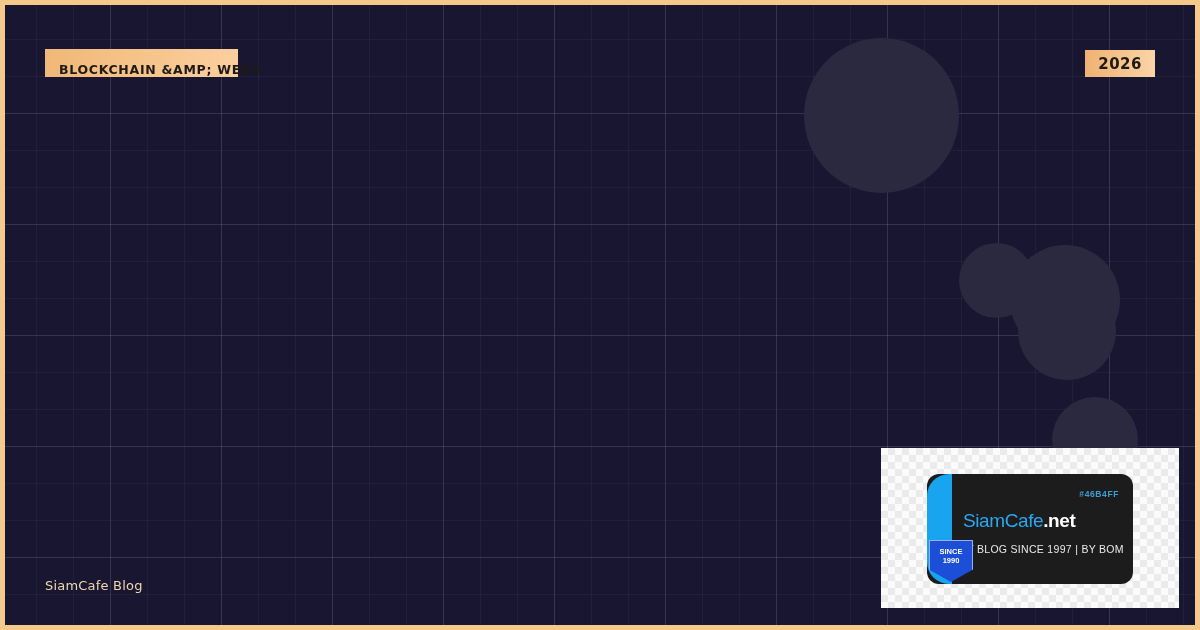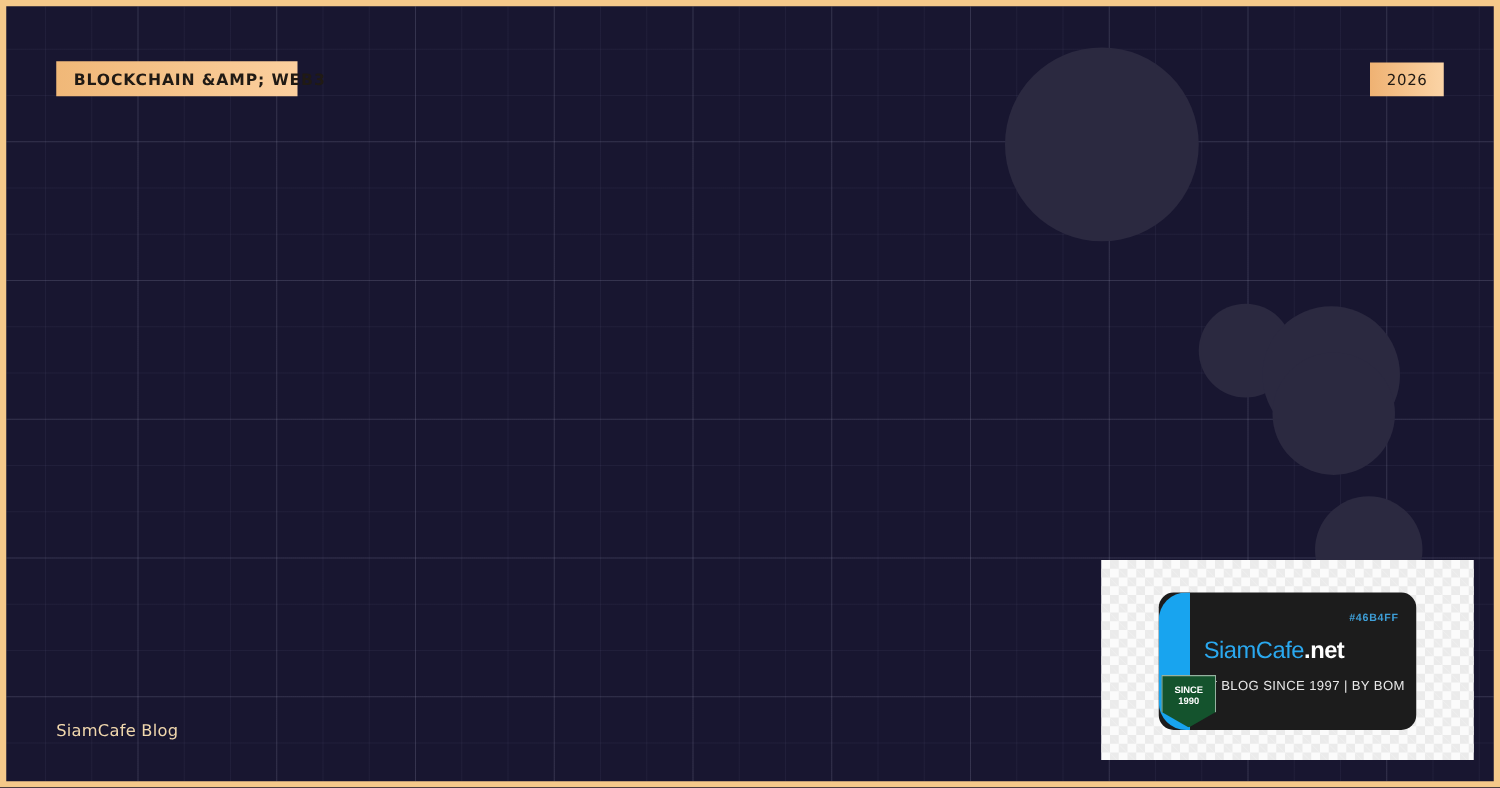--- a/index.html
+++ b/index.html
@@ -37,37 +37,37 @@
   #blob-3 { left:954px;  top:238px; width:75px;  height:75px;  }
   #blob-4 { left:1013px; top:277px; width:98px;  height:98px;  }
   #blob-5 { left:1047px; top:392px; width:86px;  height:86px;  }
 
   
   #category-badge {
     position:absolute; left:40px; top:44px;
     height:28px;
     padding:0 14px;
     background:linear-gradient(90deg,#f0b878 0%,#fbcf9e 100%);
-    display:flex; align-items:center;
+    display:flex; align-items:flex-end;
     width:193px;
   }
   #category-badge-label {
     font-size:12.5px; font-weight:bold; letter-spacing:0.7px;
     color:#201a14;
     white-space:nowrap;
   }
 
   #year-badge {
     position:absolute; right:40px; top:45px;
     height:27px; padding:0 13px;
     background:linear-gradient(90deg,#efb273 0%,#fbd4a6 100%);
     display:flex; align-items:center; justify-content:center;
   }
   #year-badge-label {
-    font-size:12px; font-weight:normal; letter-spacing:0.5px;
+    font-size:15px; font-weight:bold; letter-spacing:0.5px;
     color:#201a14;
   }
 
   
   #title {
     position:absolute; left:40px; top:93px;
     width:760px;
     font-size:42px; font-weight:bold; line-height:1.12;
     color:#f4f4f8;
     text-shadow:2px 2px 3px rgba(0,0,0,0.55);
@@ -121,21 +121,21 @@
   #logo-wordmark .net  { color:#ffffff; font-weight:bold; }
   #logo-tagline {
     position:absolute; left:37px; top:69px;
     font-size:10.5px; color:#e9e9e9; letter-spacing:0.3px;
     font-family:"Liberation Sans", sans-serif;
     white-space:nowrap;
   }
   #logo-shield {
     position:absolute; left:2px; bottom:2px;
     width:44px; height:42px;
-    background:#14532d;
+    background:#1d4ed8;
     clip-path:polygon(0% 0%, 100% 0%, 100% 70%, 50% 100%, 0% 70%);
     display:flex; flex-direction:column;
     align-items:center; justify-content:flex-start;
     padding-top:6px;
     border:1px solid rgba(255,255,255,0.55);
     border-bottom:none;
   }
   #logo-shield span {
     font-size:7.5px; font-weight:bold; color:#ffffff;
     line-height:1.25; font-family:"Liberation Sans", sans-serif;

